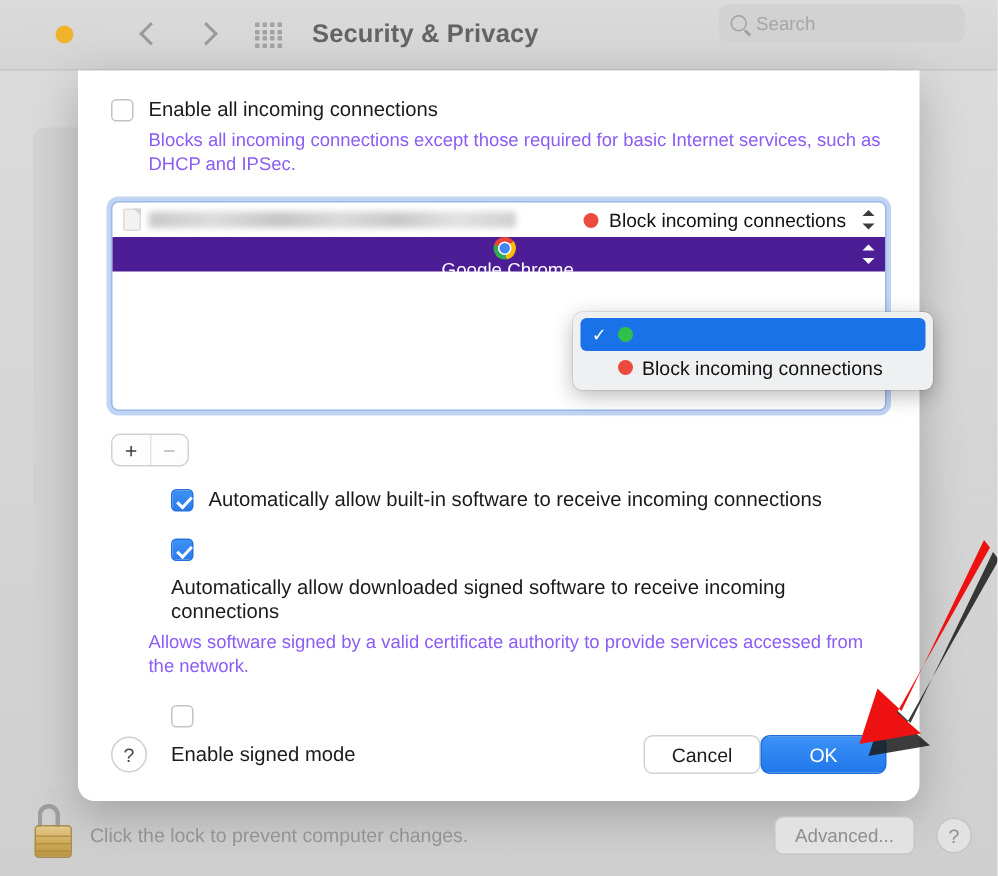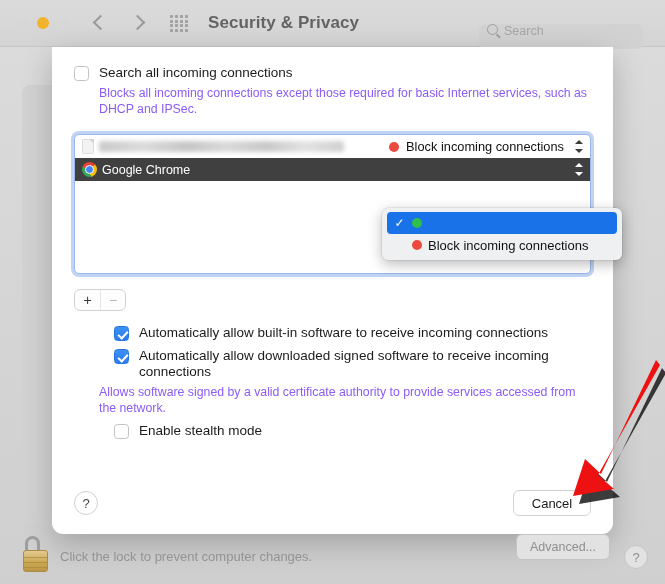--- a/index.html
+++ b/index.html
@@ -47,24 +47,24 @@
     gap: 1.5px;
   }
   .gridicon i { background: #a3a3a3; border-radius: 0.5px; }
 
   .wtitle {
     position: absolute; top: 13px; left: 208px;
     font-size: 17px; font-weight: bold; color: #646464;
     letter-spacing: .1px;
   }
   .searchbox {
-    position: absolute; top: 24px; right: 22px;
+    position: absolute; top: 3px; right: 22px;
     width: 164px; height: 25px; border-radius: 6px;
     background: #d2d2d2;
-    display: flex; align-items: flex-start; padding-left: 8px; gap: 6px;
+    display: flex; align-items: center; padding-left: 8px; gap: 6px;
   }
   .mag {
     width: 11px; height: 11px; border: 1.6px solid #a0a0a0; border-radius: 50%;
     position: relative; flex: none;
   }
   .mag::after {
     content: ""; position: absolute; right: -4px; bottom: -3px;
     width: 5px; height: 1.6px; background: #a0a0a0; transform: rotate(45deg);
   }
   .searchph { font-size: 12.5px; color: #a6a6a6; }
@@ -94,21 +94,21 @@
   .lock .body::after {
     content:""; position:absolute; left:0; right:0; top:6px; height:1px;
     background: rgba(150,120,50,.55);
     box-shadow: 0 5px 0 rgba(150,120,50,.45), 0 10px 0 rgba(150,120,50,.4);
   }
   .locktext {
     position: absolute; left: 60px; bottom: 20px;
     font-size: 13px; color: #939393;
   }
   .advbtn {
-    position: absolute; right: 55px; bottom: 24px;
+    position: absolute; right: 55px; bottom: 14px;
     height: 26px; padding: 0 13px; border-radius: 6px;
     background: #e2e2e2; border: 1px solid #c4c4c4;
     font-size: 12.5px; color: #8f8f8f;
     display: flex; align-items: center;
   }
   .helpround {
     width: 24px; height: 24px; border-radius: 50%;
     border: 1px solid #c4c4c4; background: #e2e2e2;
     display: flex; align-items: center; justify-content: center;
     font-size: 13px; color: #8f8f8f;
@@ -149,21 +149,21 @@
   .listwrap {
     margin-top: 17px; height: 140px; position: relative;
     background: #fff; border-radius: 5px;
     border: 1px solid #9ab8e8;
     box-shadow: 0 0 0 3px rgba(120,160,230,.45);
   }
   .lrow {
     height: 23px; display: flex; align-items: center; position: relative;
     padding-left: 7px;
   }
-  .lrow.sel { background: #404040; }
+  .lrow.sel { background: #4c1d95; flex-direction: column; }
   .blurname {
     height: 11px; width: 245px; margin-left: 5px; border-radius: 2px;
     background: linear-gradient(90deg,#c9c9c9,#dcdcdc 18%,#c6c6c6 36%,#dadada 52%,#c9c9c9 68%,#e2e2e2 84%,#d0d0d0);
     filter: blur(2px);
   }
   .docicon {
     width: 12px; height: 15px; background: #f2f2f2;
     border: 1px solid #dcdcdc; border-radius: 1.5px; flex: none;
     position: relative;
   }
@@ -225,21 +225,21 @@
     border: 1px solid #d2d2d2; border-radius: 6px; overflow: hidden;
     background: #fdfdfd;
   }
   .pmbtn {
     width: 25px; height: 20px; display: flex; align-items: center; justify-content: center;
     font-size: 14px; color: #3a3a3a;
   }
   .pmbtn.minus { color: #b6b6b6; border-left: 1px solid #e6e6e6; }
 
   .opt { margin-top: 14px; padding-left: 40px; }
-  .opt.tight { margin-top: 7px; }
+  .opt.tight { margin-top: 17px; flex-direction: column; }
 
   
   .footer {
     position: absolute; left: 22px; right: 22px; bottom: 18px;
     display: flex; align-items: center;
   }
   .sheet .helpround { width: 24px; height: 24px; border: 1px solid #d0d0d0; background: #fff; color: #444; }
   .fbtns { margin-left: auto; display: flex; }
   .btn {
     height: 26px; min-width: 78px; border-radius: 6px;
@@ -298,21 +298,21 @@
     <div class="searchbox">
       <span class="mag"></span>
       <span class="searchph">Search</span>
     </div>
   </div>
 
   <div class="sheet">
 
     <div class="row">
       <span class="cb"></span>
-      <span class="lbl">Search all incoming connections</span>
+      <span class="lbl">Enable all incoming connections</span>
     </div>
     <div class="desc">Blocks all incoming connections except those required for basic Internet services, such as DHCP and IPSec.</div>
 
     
     <div class="listwrap">
 
       <div class="lrow">
         <span class="docicon"></span>
         <span class="blurname"></span>
         <span class="statecell">
@@ -359,27 +359,28 @@
     </div>
 
     <div class="row opt tight">
       <span class="cb on"></span>
       <span class="lbl">Automatically allow downloaded signed software to receive incoming connections</span>
     </div>
     <div class="desc">Allows software signed by a valid certificate authority to provide services accessed from the network.</div>
 
     <div class="row opt tight">
       <span class="cb"></span>
-      <span class="lbl">Enable stealth mode</span>
+      <span class="lbl">Enable signed mode</span>
     </div>
 
     <div class="footer">
       <span class="helpround">?</span>
       <span class="fbtns">
         <span class="btn cancel">Cancel</span>
+        <span class="btn ok">OK</span>
       </span>
     </div>
   </div>
 
   <div class="bottombar">
     <span class="lock">
       <span class="shackle"></span>
         <span class="body"></span>
     </span>
     <span class="locktext">Click the lock to prevent computer changes.</span>

